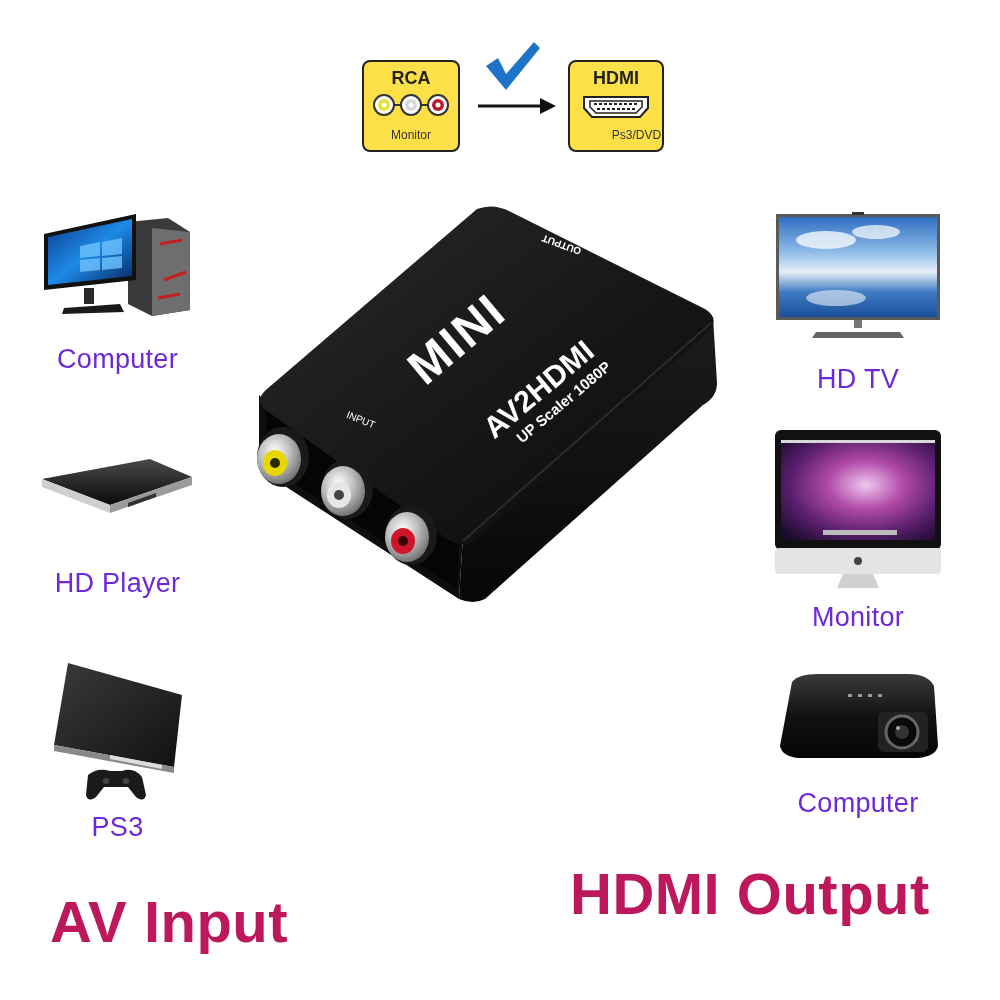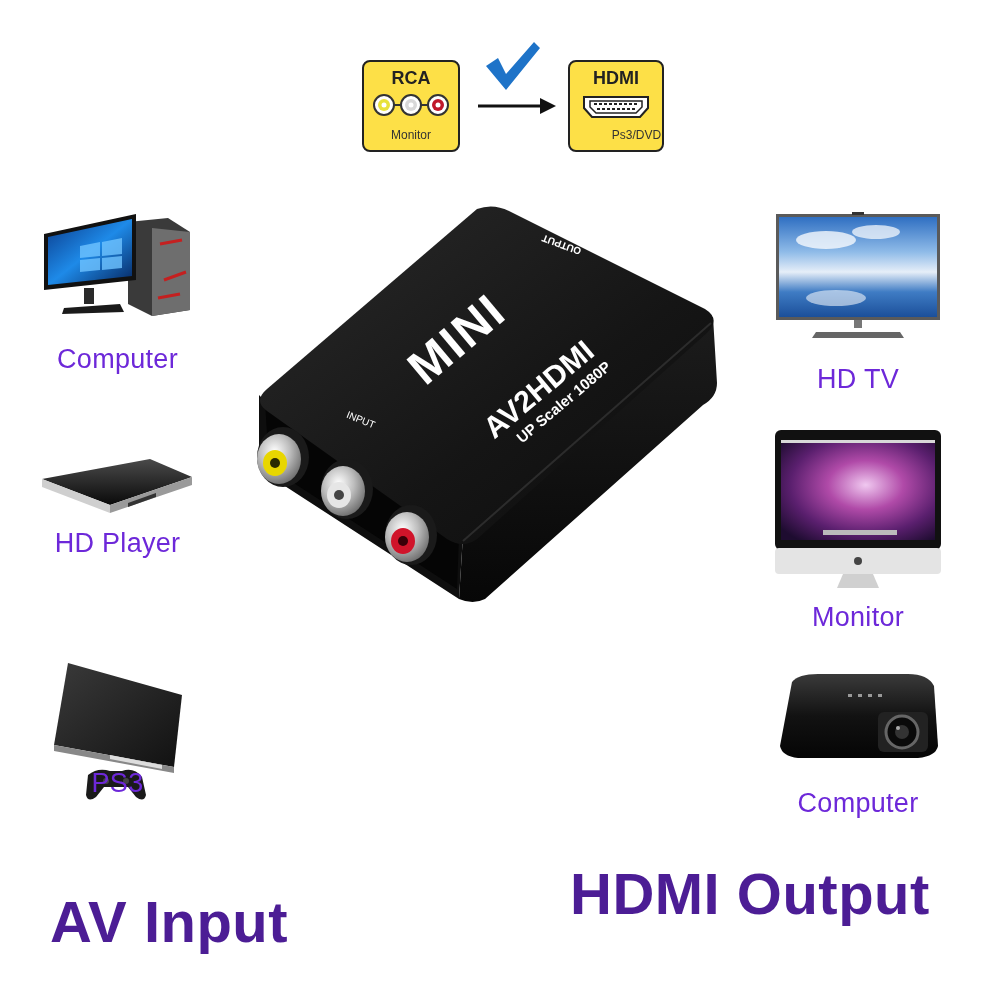--- a/index.html
+++ b/index.html
@@ -7,21 +7,21 @@
          font-family:"Liberation Sans", "DejaVu Sans", sans-serif; color:#111; }
   .abs { position:absolute; }
 
   
   .conv-box { position:absolute; border:2px solid #222; border-radius:8px; background:#fde047; }
   .conv-title { position:absolute; left:0; right:0; text-align:center; font-weight:bold; font-size:18px; color:#222; }
   .conv-sub { position:absolute; left:0; right:0; text-align:center; font-size:12px; color:#333; }
 
   
   .dev-label { position:absolute; font-size:27px; font-weight:normal; color:#6d28d9; text-align:center; letter-spacing:0.3px; }
-  .big-label { position:absolute; font-size:58px; font-weight:bold; color:#4c1d95; letter-spacing:0.5px; }
+  .big-label { position:absolute; font-size:58px; font-weight:bold; color:#be185d; letter-spacing:0.5px; }
 
   
   .conv-text { position:absolute; color:#fff; font-weight:bold; white-space:nowrap; transform-origin:left top; }
 </style>
 </head>
 <body>
 
 <div>
 
   <div class="conv-box" style="left:362px; top:60px; width:94px; height:88px;">
@@ -160,38 +160,38 @@
       <linearGradient id="hdp" x1="0" y1="0" x2="0" y2="1">
         <stop offset="0" stop-color="#4a4a4a"></stop>
           <stop offset="1" stop-color="#0a0a0a"></stop>
       </linearGradient>
     </defs>
     <path d="M2 24 L110 4 L152 22 L70 50 Z" fill="url(#hdp)"></path>
     <path d="M2 24 L70 50 L70 58 L2 32 Z" fill="#cfcfcf"></path>
     <path d="M70 50 L152 22 L152 30 L70 58 Z" fill="#9a9a9a"></path>
     <path d="M88 48 L116 38 L116 42 L88 52 Z" fill="#333"></path>
   </svg>
-  <div class="dev-label" style="left:40px; top:528px; width:155px;">HD Player</div>
+  <div class="dev-label" style="left:40px; top:568px; width:155px;">HD Player</div>
 
   <svg class="abs" style="left:50px; top:655px;" width="140" height="155" viewBox="0 0 140 155">
     <defs>
       <linearGradient id="ps3g" x1="0" y1="0" x2="1" y2="1">
         <stop offset="0" stop-color="#3a3a3a"></stop>
           <stop offset="1" stop-color="#111"></stop>
       </linearGradient>
     </defs>
     <path d="M18 8 L132 40 L124 112 L4 90 Z" fill="url(#ps3g)"></path>
     <path d="M4 90 L124 112 L124 118 L4 96 Z" fill="#888"></path>
     <path d="M60 100 L112 110 L112 114 L60 104 Z" fill="#ddd"></path>
 
     <path d="M38 120 Q48 112 60 116 L72 116 Q84 112 92 122 L96 140 Q94 148 86 142 L78 132 L54 132 L46 142 Q38 148 36 140 Z" fill="#1a1a1a"></path>
     <circle cx="56" cy="126" r="3" fill="#444"></circle>
       <circle cx="76" cy="126" r="3" fill="#444"></circle>
   </svg>
-  <div class="dev-label" style="left:40px; top:768px; width:155px;">PS3</div>
+  <div class="dev-label" style="left:40px; top:812px; width:155px;">PS3</div>
 </div>
 
 <div>
 
   <svg class="abs" style="left:776px; top:212px;" width="164" height="128" viewBox="0 0 164 128">
     <defs>
       <linearGradient id="sky" x1="0" y1="0" x2="0" y2="1">
         <stop offset="0" stop-color="#2f6fc2"></stop>
           <stop offset="0.35" stop-color="#8fbbe8"></stop>
         <stop offset="0.55" stop-color="#e6eef8"></stop>

